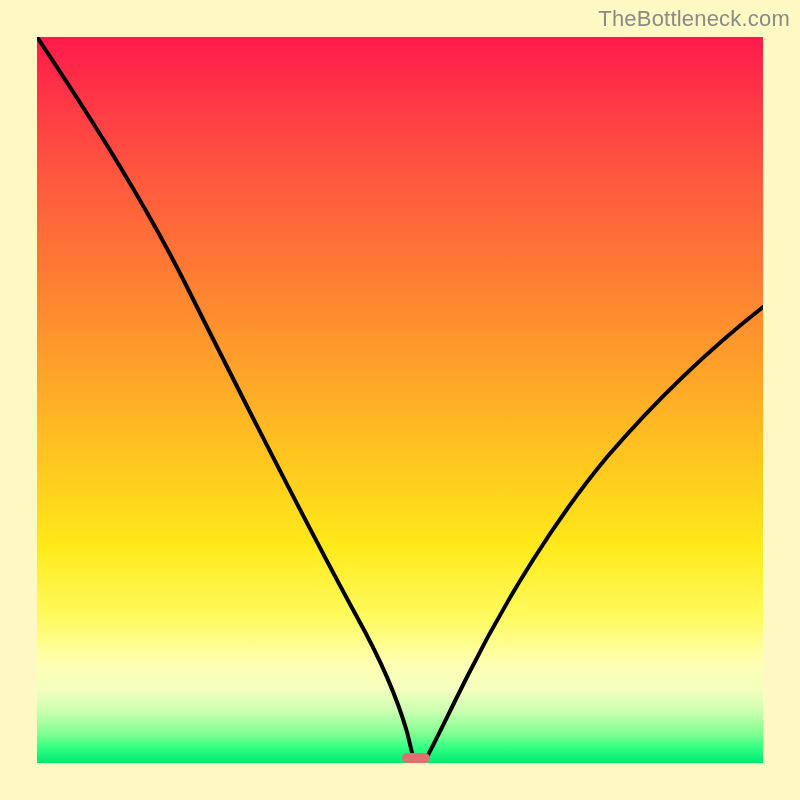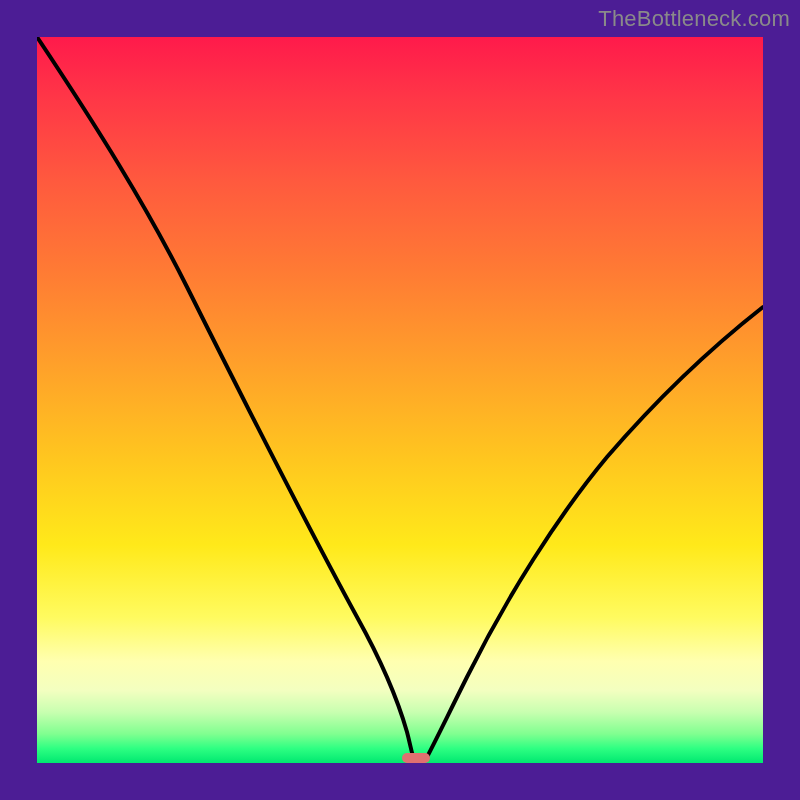--- a/index.html
+++ b/index.html
@@ -8,21 +8,21 @@
     width: 800px;
     height: 800px;
     background: #000;
     overflow: hidden;
     font-family: Arial, Helvetica, sans-serif;
   }
   .frame {
     position: relative;
     width: 800px;
     height: 800px;
-    background: #4c1d95;
+    background: #fef9c3;
   }
   .plot-area {
     position: absolute;
     left: 37px;
     top: 37px;
     width: 726px;
     height: 726px;
     
     background: linear-gradient(
       to bottom,

